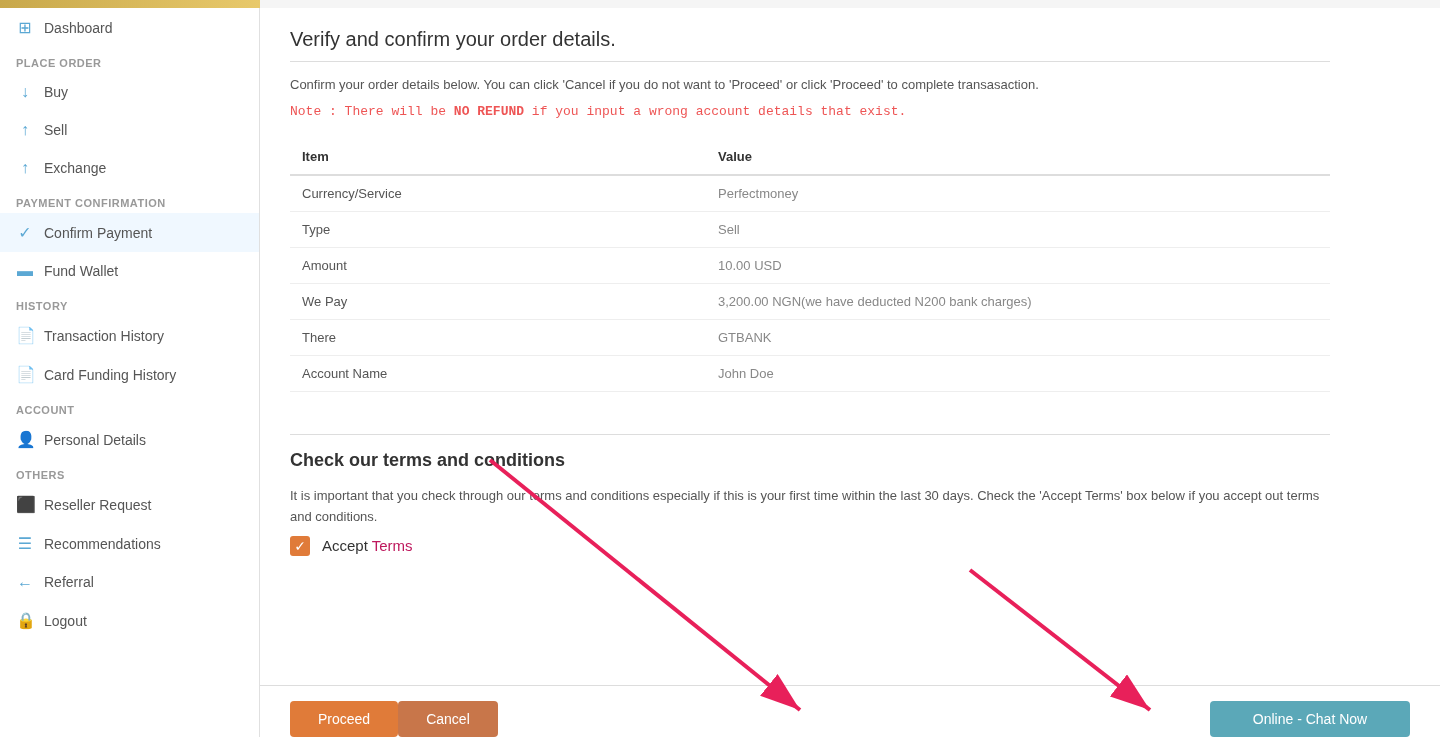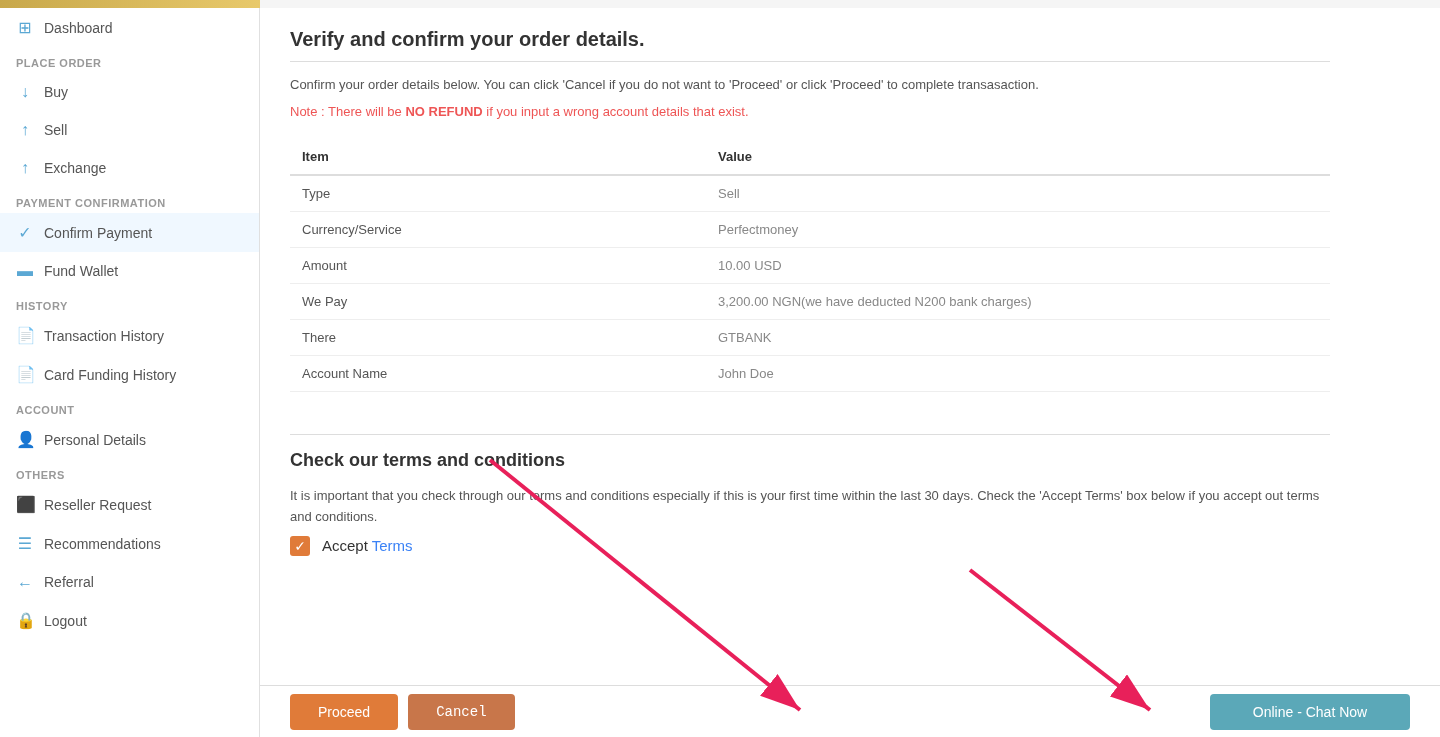--- a/index.html
+++ b/index.html
@@ -16,48 +16,48 @@
     .sidebar-item .icon { color: #5ba8d4; font-size: 16px; width: 18px; text-align: center; }
     .sidebar-item .icon.check { color: #5ba8d4; }
 
     .sidebar-section { padding: 10px 16px 4px; font-size: 11px; font-weight: bold; color: #999; letter-spacing: 0.5px; }
 
     
     .main { flex: 1; overflow-y: auto; background: #fff; }
 
     .content-area { padding: 20px 30px; max-width: 1100px; }
 
-    h2.section-title { font-size: 20px; font-weight: bold; color: #333; margin-bottom: 10px; }
+    h2.section-title { font-size: 20px; font-weight: normal; color: #333; margin-bottom: 10px; }
     .divider { border: none; border-top: 1px solid #ddd; margin: 10px 0 15px; }
 
     .instruction-text { font-size: 13px; color: #555; margin-bottom: 12px; }
-    .note-text { font-size: 13px; color: #e55; margin-bottom: 20px; }
+    .note-text { font-size: 13px; color: #e55; margin-bottom: 20px; font-family: Liberation Mono, monospace; }
     .note-text strong { font-weight: bold; }
 
     
     .details-table { width: 100%; border-collapse: collapse; margin-bottom: 42px; }
     .details-table th { text-align: left; padding: 10px 12px; font-size: 13px; font-weight: 600; color: #333; border-bottom: 2px solid #ddd; background: #fff; }
     .details-table td { padding: 10px 12px; font-size: 13px; color: #777; border-bottom: 1px solid #eee; }
     .details-table td:first-child { color: #555; font-weight: 500; width: 40%; }
     .details-table td:last-child { color: #888; }
 
     
     h3.terms-title { font-size: 18px; font-weight: bold; color: #333; margin-bottom: 15px; }
     .terms-text { font-size: 13px; color: #555; line-height: 1.6; margin-bottom: 8px; }
 
     .accept-terms { display: flex; align-items: center; gap: 12px; margin-bottom: 20px; }
     .accept-checkbox { width: 20px; height: 20px; background: #e07b39; border: none; border-radius: 3px; display: flex; align-items: center; justify-content: center; cursor: pointer; flex-shrink: 0; }
     .accept-checkbox .checkmark { color: white; font-size: 14px; }
     .accept-label { font-size: 15px; font-weight: 500; color: #333; }
-    .accept-label .terms-link { color: #3b82f6; cursor: pointer; }
-
-    
-    .bottom-bar { height: 52px; background: #fff; border-top: 1px solid #ddd; display: flex; align-items: center; padding: 0 30px; gap: 10px; position: relative; flex-shrink: 0; }
+    .accept-label .terms-link { color: #be185d; cursor: pointer; }
+
+    
+    .bottom-bar { height: 52px; background: #fff; border-top: 1px solid #ddd; display: flex; align-items: flex-end; padding: 0 30px; position: relative; flex-shrink: 0; }
     .btn-proceed { background: #e07b39; color: white; border: none; padding: 10px 28px; border-radius: 4px; cursor: pointer; font-size: 14px; font-weight: 500; }
-    .btn-cancel { background: #c8764a; color: white; border: none; padding: 10px 28px; border-radius: 4px; cursor: pointer; font-size: 14px; font-weight: 500; font-family: Liberation Mono, monospace; }
+    .btn-cancel { background: #c8764a; color: white; border: none; padding: 10px 28px; border-radius: 4px; cursor: pointer; font-size: 14px; font-weight: 500; }
     .btn-chat { background: #5ba8b8; color: white; border: none; padding: 10px 28px; border-radius: 4px; cursor: pointer; font-size: 14px; font-weight: 500; margin-left: auto; min-width: 200px; }
 
     .active-sidebar-item { background: #f0f8ff; }
     .active-sidebar-item .icon { color: #3a9ad4; }
   </style>
 </head>
 <body>
 
 <div class="top-bar"></div>
 
@@ -145,26 +145,26 @@
 
         <table class="details-table">
           <thead>
             <tr>
               <th>Item</th>
               <th>Value</th>
             </tr>
           </thead>
           <tbody id="table-body">
           <tr>
+                <td>Currency/Service</td>
+                <td>Perfectmoney</td>
+              </tr>
+              <tr>
                 <td>Type</td>
                 <td>Sell</td>
-              </tr>
-              <tr>
-                <td>Currency/Service</td>
-                <td>Perfectmoney</td>
               </tr>
               <tr>
                 <td>Amount</td>
                 <td>10.00 USD</td>
               </tr>
               <tr>
                 <td>We Pay</td>
                 <td>3,200.00 NGN(we have deducted N200 bank charges)</td>
               </tr>
               <tr>

